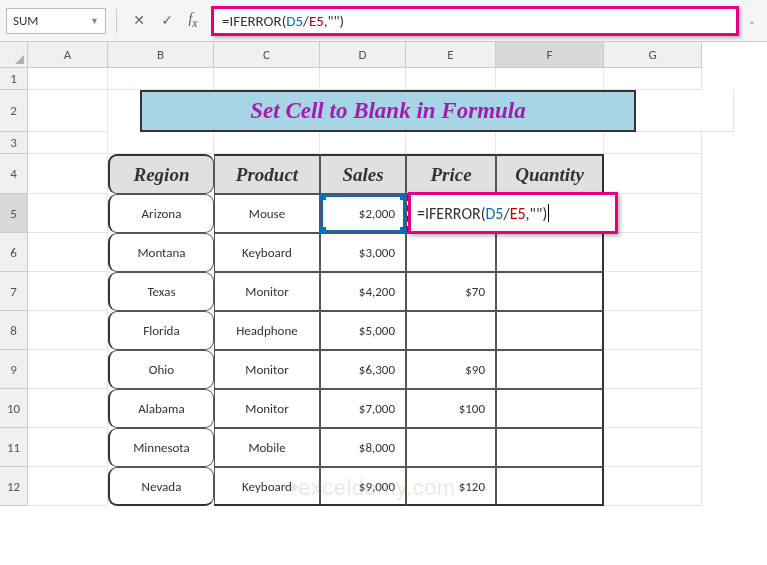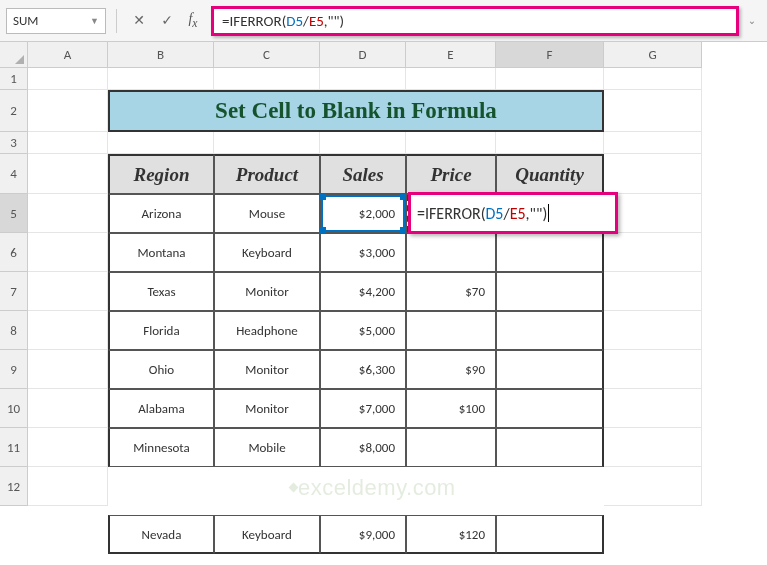--- a/index.html
+++ b/index.html
@@ -134,47 +134,49 @@
     font-size: 16px;
     position: relative;
     background:#fff;
   }
 
   
   .title-cell {
     background: #a8d5e5;
     border: 2px solid #333 !important;
     font-family: 'Times New Roman', serif;
+    font-style: italic;
     font-weight: bold;
     font-size: 23px;
-    color: #14532d;
+    color: #a21caf;
     justify-content: center;
+    margin-left: 32px;
   }
 
   
   .th {
     background: #e0e0e0;
     font-family: 'Times New Roman', serif;
     font-style: italic;
     font-weight: bold;
     font-size: 19px;
     justify-content: center;
     border: 1px solid #555 !important;
   }
   .td {
     font-family: Calibri, Arial, sans-serif;
     font-size: 13px;
     justify-content: center;
     border: 1px solid #555 !important;
   }
   .td.right { justify-content: flex-end; padding-right: 10px; padding-left: 8px; }
-  .outer-left { border-left: 2px solid #333 !important; }
+  .outer-left { border-left: 2px solid #333 !important; border-radius: 9px; }
   .outer-right { border-right: 2px solid #333 !important; }
   .outer-top { border-top: 2px solid #333 !important; }
-  .outer-bottom { border-bottom: 2px solid #333 !important; margin-top: 48px; }
+  .outer-bottom { border-bottom: 2px solid #333 !important; }
 
   
   .ref-box-d5 {
     position: absolute;
     border: 2px solid #0070c0;
     pointer-events: none;
     z-index: 5;
   }
   .ref-box-d5::before, .ref-box-d5::after,
   .ref-box-d5 i::before, .ref-box-d5 i::after {

